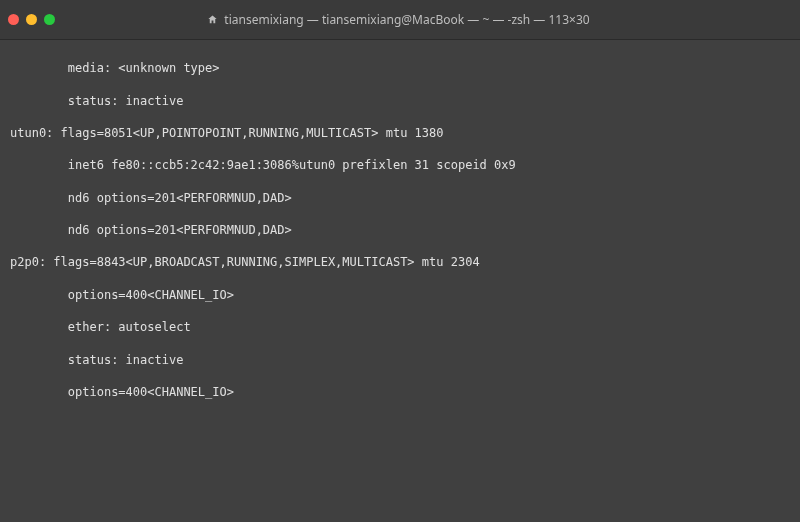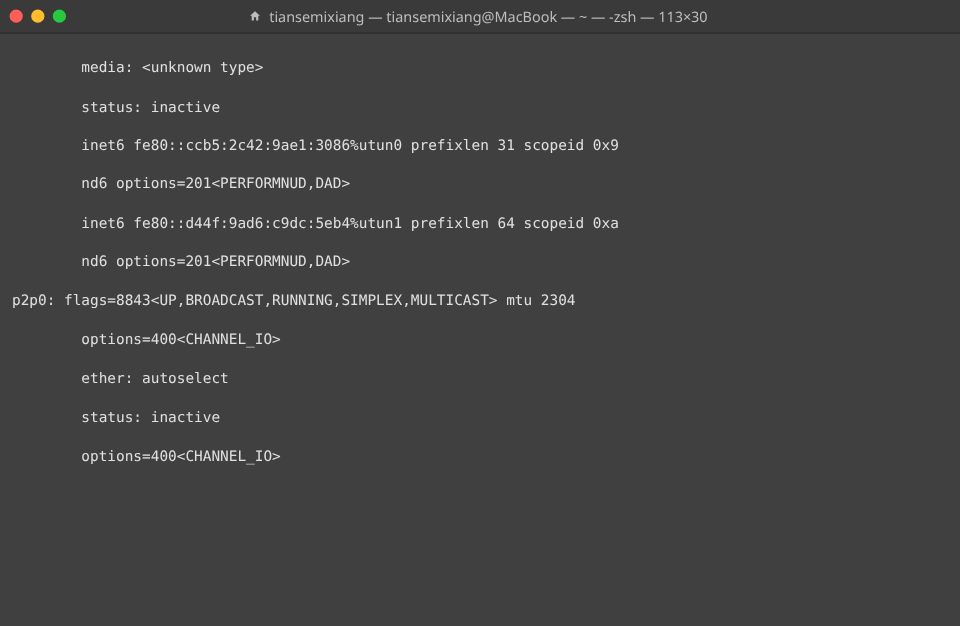--- a/index.html
+++ b/index.html
@@ -6,21 +6,21 @@
     body {
       width: 800px;
       height: 522px;
       background: #1a1a1a;
       font-family: "Menlo", "Monaco", monospace;
       font-size: 12px;
       color: #e0e0e0;
       overflow: hidden;
     }
     .titlebar {
-      height: 28px;
+      height: 40px;
       background: #3a3a3a;
       display: flex;
       align-items: center;
       padding: 0 8px;
       border-bottom: 1px solid #2a2a2a;
     }
     .traffic-lights {
       display: flex;
       gap: 7px;
       align-items: center;
@@ -67,23 +67,23 @@
         <path d="M12 3l9 8h-3v9h-4v-6H10v6H6v-9H3l9-8z"></path>
       </svg>
     <span>tiansemixiang — tiansemixiang@MacBook — ~ — -zsh — 113×30</span>
   </div>
   <div style="width:50px"></div>
 </div>
 
 <div class="terminal">
 <div class="line">        media: &lt;unknown type&gt;</div>
 <div class="line">        status: inactive</div>
+<div class="line">utun0: flags=8051&lt;UP,POINTOPOINT,RUNNING,MULTICAST&gt; mtu 1380</div>
 <div class="line">        inet6 fe80::ccb5:2c42:9ae1:3086%utun0 prefixlen 31 scopeid 0x9</div>
 <div class="line">        nd6 options=201&lt;PERFORMNUD,DAD&gt;</div>
-<div class="line">        inet6 fe80::d44f:9ad6:c9dc:5eb4%utun1 prefixlen 64 scopeid 0xa</div>
 <div class="line">        nd6 options=201&lt;PERFORMNUD,DAD&gt;</div>
 <div class="line">p2p0: flags=8843&lt;UP,BROADCAST,RUNNING,SIMPLEX,MULTICAST&gt; mtu 2304</div>
 <div class="line">        options=400&lt;CHANNEL_IO&gt;</div>
 <div class="line">        ether: autoselect</div>
 <div class="line">        status: inactive</div>
 <div class="line">        options=400&lt;CHANNEL_IO&gt;</div>
 
 
 
 

